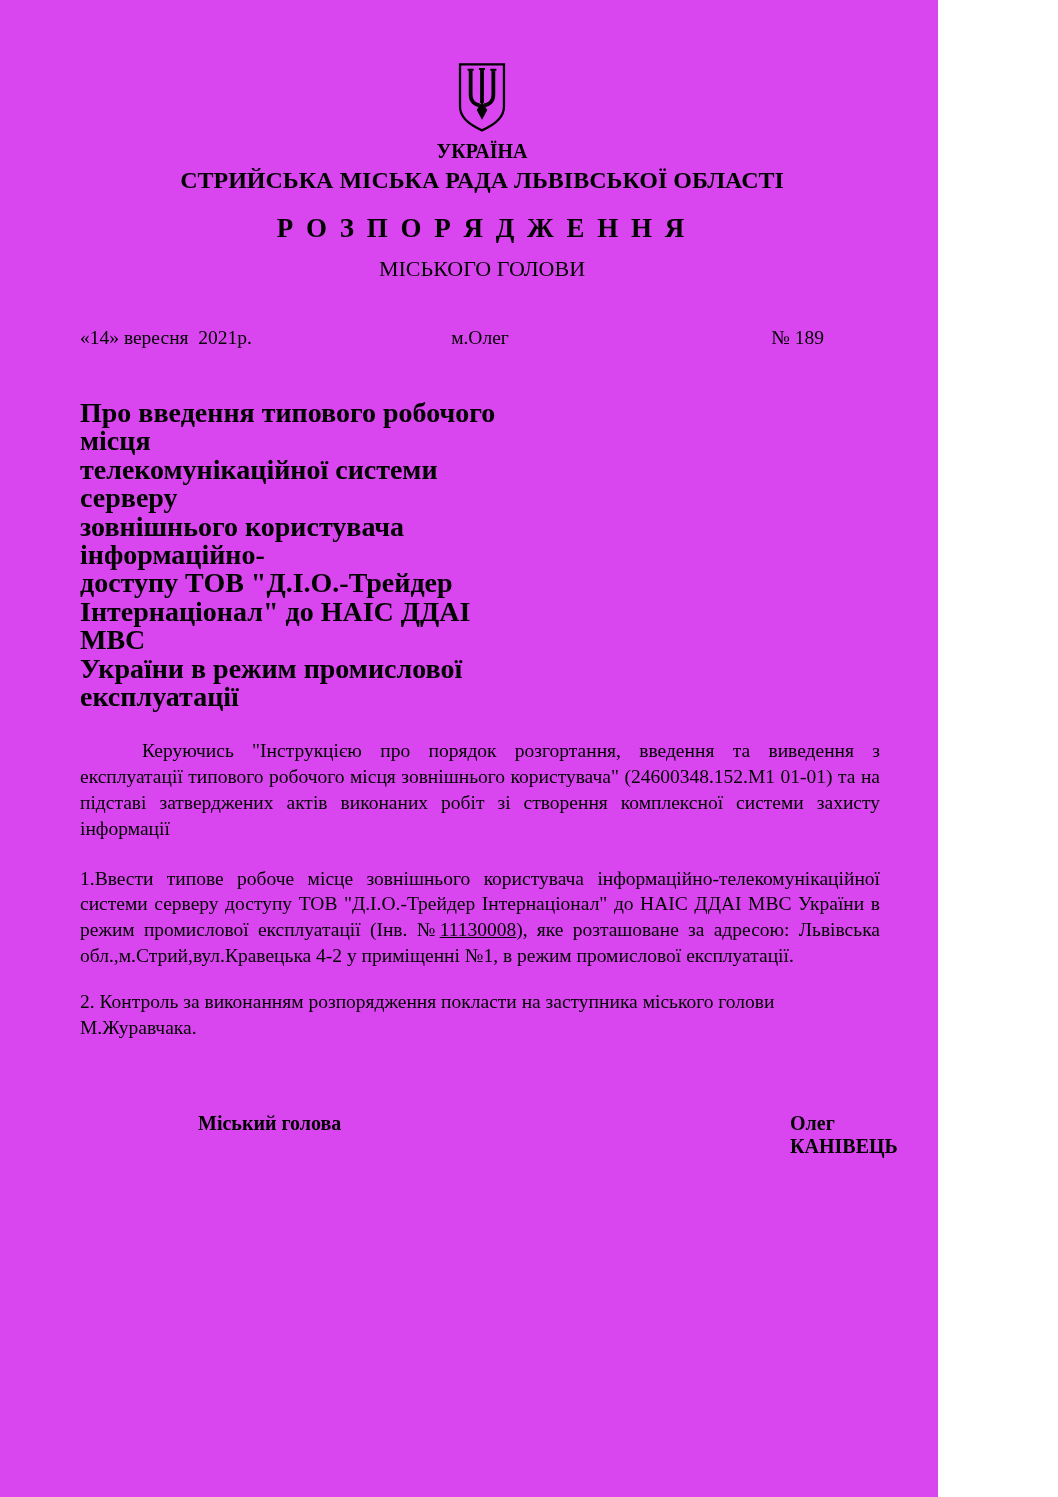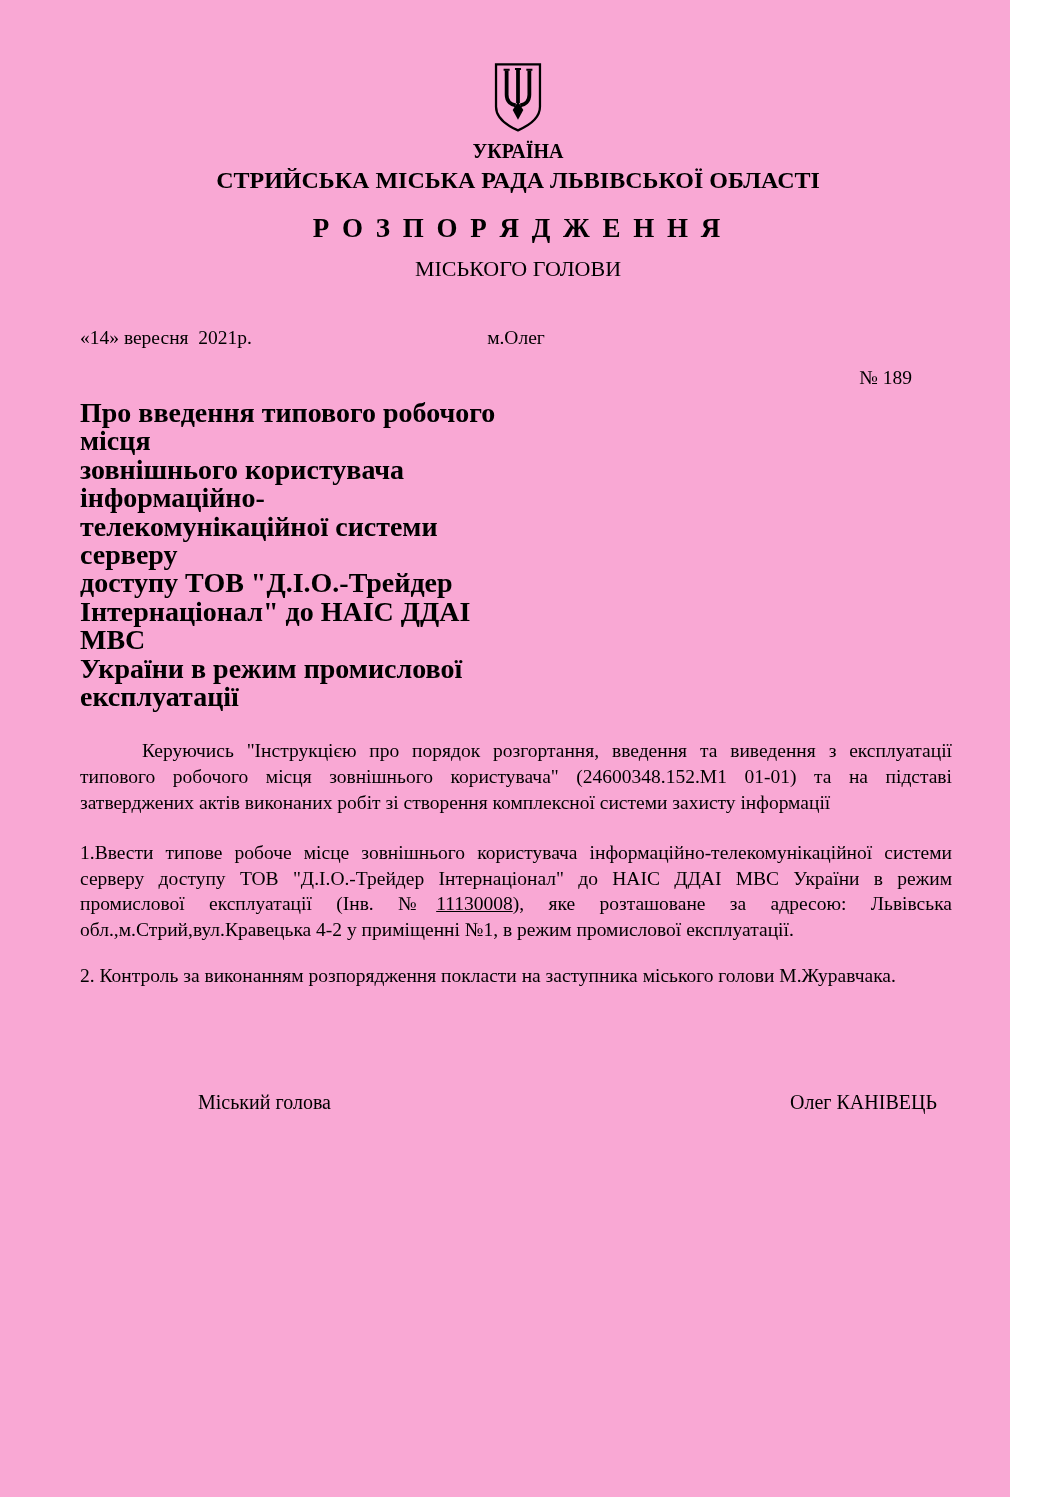--- a/index.html
+++ b/index.html
@@ -2,23 +2,23 @@
 <html><head>
 <meta charset="utf-8">
 <style>
   html, body {
     margin: 0;
     padding: 0;
     background: #ffffff;
   }
   .page {
     position: relative;
-    width: 1010px;
+    width: 938px;
     height: 1497px;
-    background: #f9a8d4;
+    background: #d946ef;
     color: #000000;
     font-family: "Liberation Serif", serif;
     overflow: hidden;
   }
   .header {
     padding-top: 62px;
     text-align: center;
     transform: translateX(13px);
   }
   .coat {
@@ -57,42 +57,42 @@
     font-size: 19.5px;
   }
   .meta-row {
     position: relative;
     margin-top: 46px;
     height: 26px;
     font-size: 19.5px;
   }
   .meta-date   { position: absolute; left: 0; white-space: pre; }
   .meta-place  { position: absolute; left: 50%; transform: translateX(-50%); }
-  .meta-number { position: absolute; right: 40px; margin-top: 40px; }
+  .meta-number { position: absolute; right: 56px; }
   .subject {
     margin-top: 46px;
     width: 445px;
     font-weight: bold;
     font-size: 28px;
     line-height: 28.4px;
   }
   .body-par {
     margin: 0;
     text-align: justify;
     line-height: 25.8px;
   }
   .par-preamble { margin-top: 27px; text-indent: 62px; }
   .par-item1    { margin-top: 24px; }
   .par-item2    { margin-top: 20px; text-align: left; }
   .underlined { text-decoration: underline; }
   .signature-row {
     position: relative;
-    margin-top: 102px;
+    margin-top: 72px;
     height: 28px;
-    font-weight: normal;
+    font-weight: bold;
     font-size: 20px;
   }
   .sig-title { position: absolute; left: 118px; }
   .sig-name  { position: absolute; left: 710px; }
 </style>
 </head>
 <body>
 
 <div class="page">
 
@@ -118,22 +118,22 @@
   <div class="content">
 
     <div class="meta-row">
       <span class="meta-date">«14» вересня  2021р.</span>
       <span class="meta-place">м.Олег</span>
       <span class="meta-number">№ 189</span>
     </div>
 
     <div class="subject">
       <div>Про введення типового робочого місця</div>
+      <div>телекомунікаційної системи серверу</div>
       <div>зовнішнього користувача інформаційно-</div>
-      <div>телекомунікаційної системи серверу</div>
       <div>доступу ТОВ "Д.І.О.-Трейдер</div>
       <div>Інтернаціонал" до НАІС ДДАІ МВС</div>
       <div>України в режим промислової експлуатації</div>
     </div>
 
     <p class="body-par par-preamble">Керуючись "Інструкцією про порядок розгортання, введення та виведення з експлуатації типового робочого місця зовнішнього користувача" (24600348.152.М1 01-01) та на підставі затверджених актів виконаних робіт зі створення комплексної системи захисту інформації</p>
 
     <p class="body-par par-item1"><span>1.Ввести типове робоче місце зовнішнього користувача інформаційно-телекомунікаційної системи серверу доступу ТОВ "Д.І.О.-Трейдер Інтернаціонал" до НАІС ДДАІ МВС України в режим промислової експлуатації (Інв. №</span><span class="underlined">11130008</span><span>), яке розташоване за адресою: Львівська обл.,м.Стрий,вул.Кравецька 4-2 у приміщенні №1, в режим промислової експлуатації.</span></p>
 
     <p class="body-par par-item2">2. Контроль за виконанням розпорядження покласти на заступника міського голови М.Журавчака.</p>

